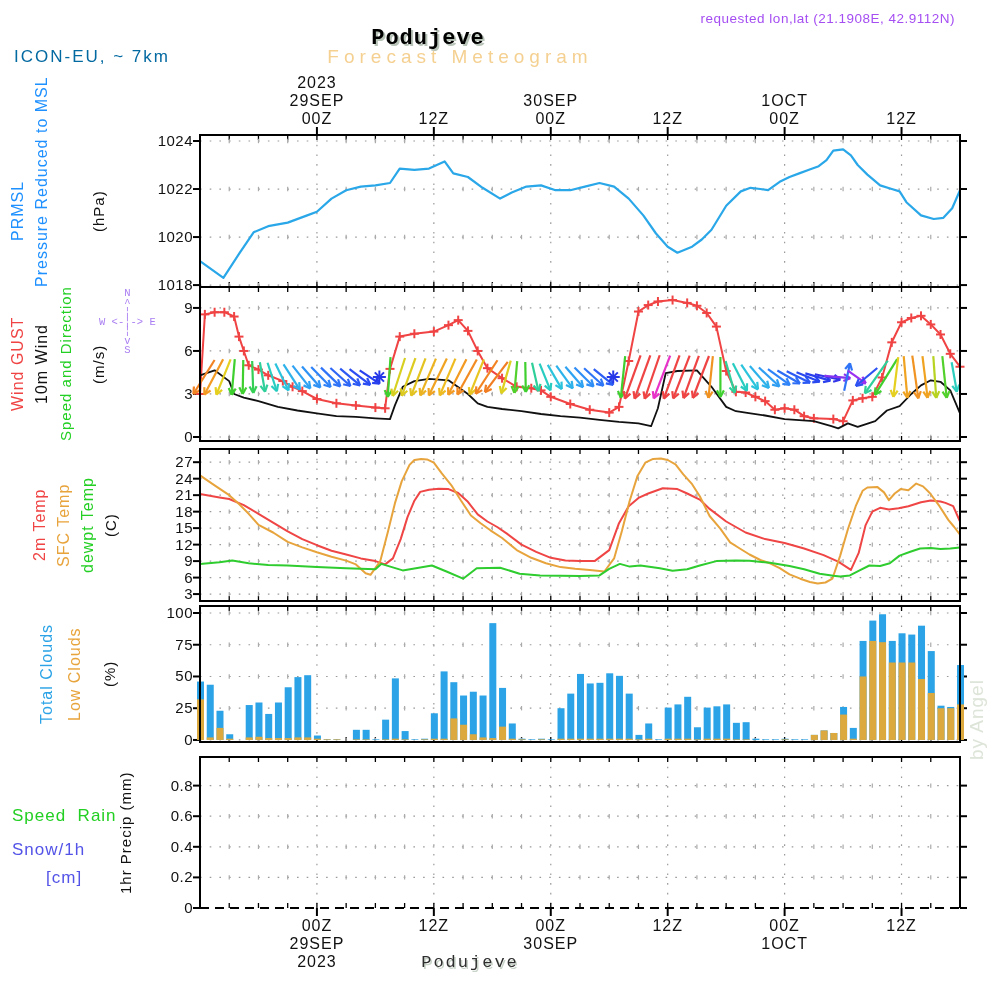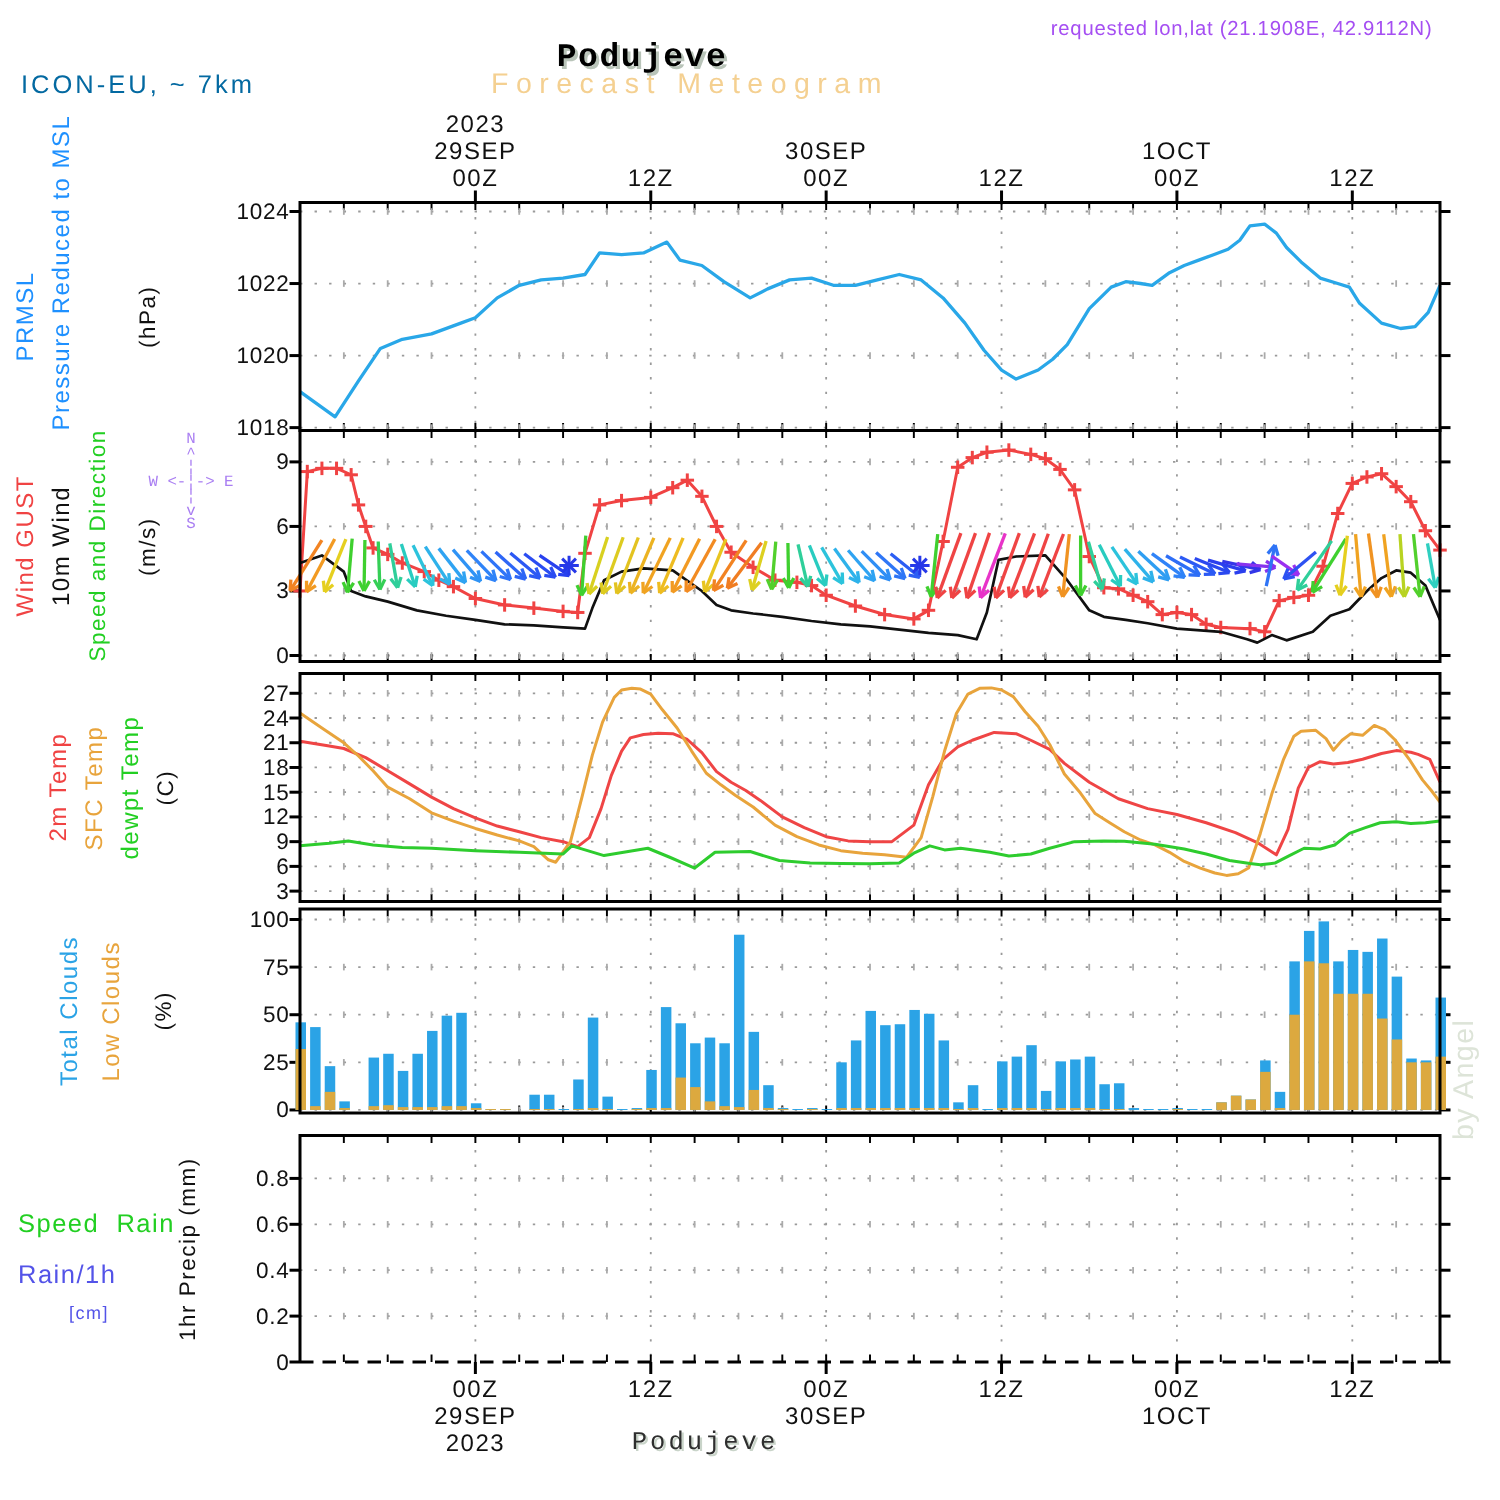--- a/index.html
+++ b/index.html
@@ -26,21 +26,21 @@
   #lab-p3{left:90px;top:135px;height:152px;font-size:15px;}
   #lab-w1{left:9px;top:287px;height:154px;}   #lab-w2{left:33px;top:287px;height:154px;}
   #lab-w3{left:57px;top:283px;height:162px;font-size:15px;}
   #lab-w4{left:90px;top:287px;height:154px;font-size:15px;}
   #lab-t1{left:31px;top:449px;height:152px;}  #lab-t2{left:55px;top:449px;height:152px;}
   #lab-t3{left:79px;top:449px;height:152px;}  #lab-t4{left:102px;top:449px;height:152px;font-size:15px;}
   #lab-c1{left:38px;top:604px;height:140px;}  #lab-c2{left:66px;top:604px;height:140px;}
   #lab-c3{left:101px;top:604px;height:140px;font-size:15px;}
   #lab-r1{left:12px;top:806px;font-size:17px;letter-spacing:1px;white-space:pre;}
   #lab-r2{left:12px;top:840px;font-size:17px;letter-spacing:1px;}
-  #lab-r3{left:46px;top:868px;font-size:12px;letter-spacing:1px;}
+  #lab-r3{left:46px;top:868px;font-size:17px;letter-spacing:1px;}
   #lab-r4{left:117px;top:757px;height:151px;font-size:15px;}
   #credit{left:966px;top:648px;height:112px;writing-mode:vertical-rl;transform:rotate(180deg);
         font-size:19px;letter-spacing:1px;color:#dde4d8;}
   #footer-site{left:380px;top:953px;width:180px;text-align:center;
         font-family:"Liberation Mono",monospace;font-size:17px;letter-spacing:2px;
         color:#2e2e2e;text-shadow:1.5px 1.5px 0 #c9d4c9;}
 </style>
 </head>
 <body>
 
@@ -1519,19 +1519,19 @@
   <div class="vlab c-red" id="lab-t1">2m Temp</div>
   <div class="vlab c-orange" id="lab-t2">SFC Temp</div>
   <div class="vlab c-green" id="lab-t3">dewpt Temp</div>
   <div class="vlab c-black" id="lab-t4">(C)</div>
 
   <div class="vlab c-skyblue" id="lab-c1">Total Clouds</div>
   <div class="vlab c-orange" id="lab-c2">Low Clouds</div>
   <div class="vlab c-black" id="lab-c3">(%)</div>
 
   <div class="abs c-green" id="lab-r1">Speed  Rain</div>
-  <div class="abs c-indigo" id="lab-r2">Rain/1h</div>
+  <div class="abs c-indigo" id="lab-r2">Snow/1h</div>
   <div class="abs c-indigo" id="lab-r3">[cm]</div>
   <div class="vlab c-black" id="lab-r4">1hr Precip (mm)</div>
 
   <div class="abs" id="credit">by Angel</div>
   <div class="abs" id="footer-site">Podujeve</div>
 </div>
 
 </body></html>

